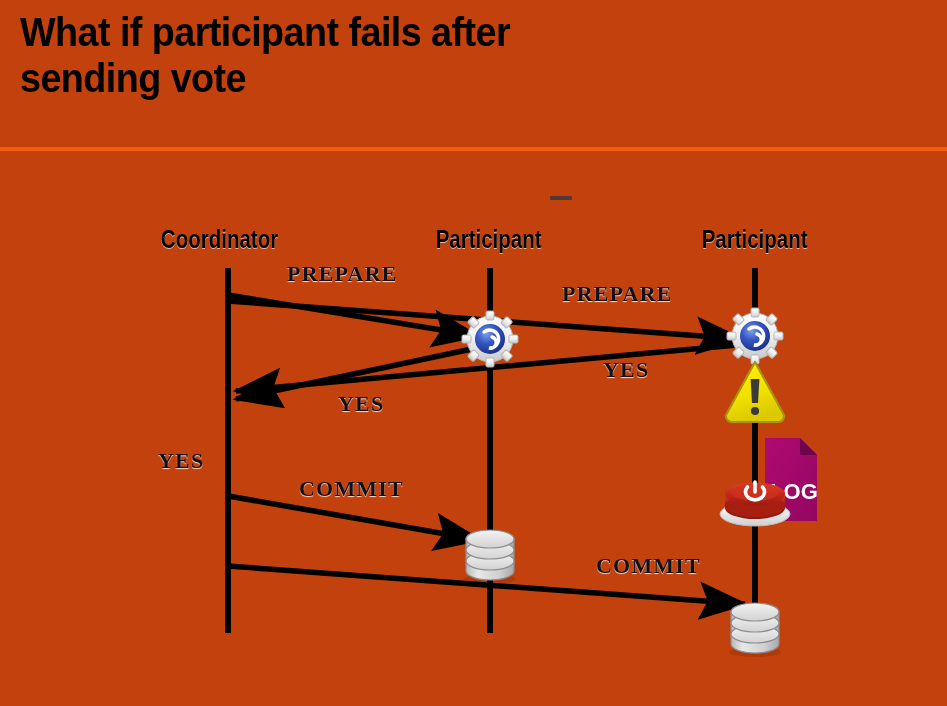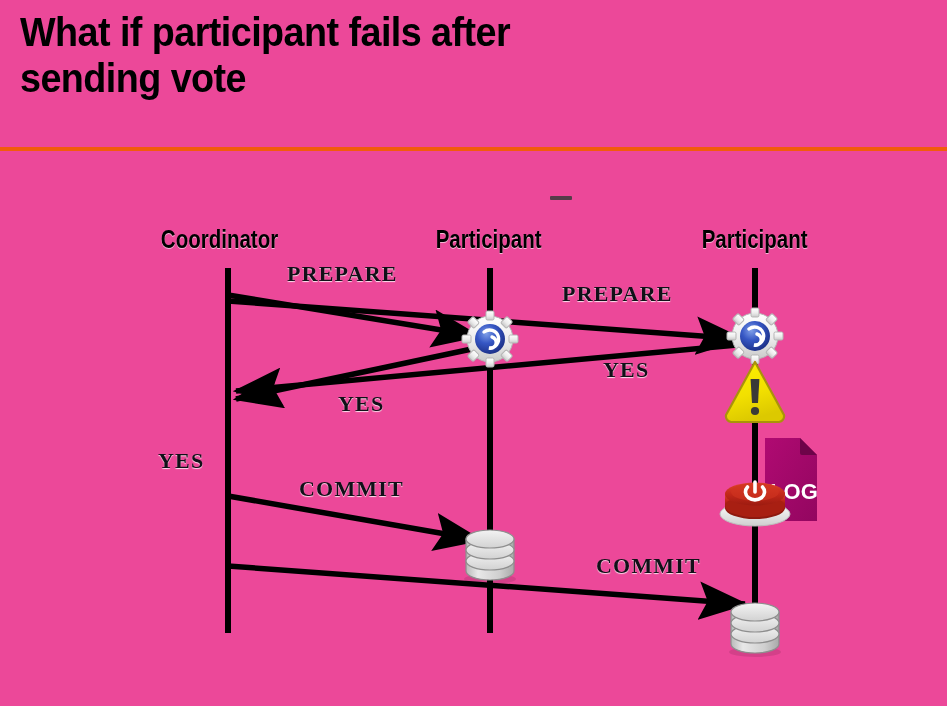--- a/index.html
+++ b/index.html
@@ -11,21 +11,21 @@
   body {
     width: 947px;
     height: 706px;
     overflow: hidden;
     font-family: "Liberation Sans", sans-serif;
     position: relative;
   }
   #slide {
     position: absolute;
     inset: 0;
-    background: #ec4899;
+    background: #c2410c;
   }
 
   
   #title-block {
     position: absolute;
     left: 20px;
     top: 10px;
     width: 900px;
   }
   #slide-title {

